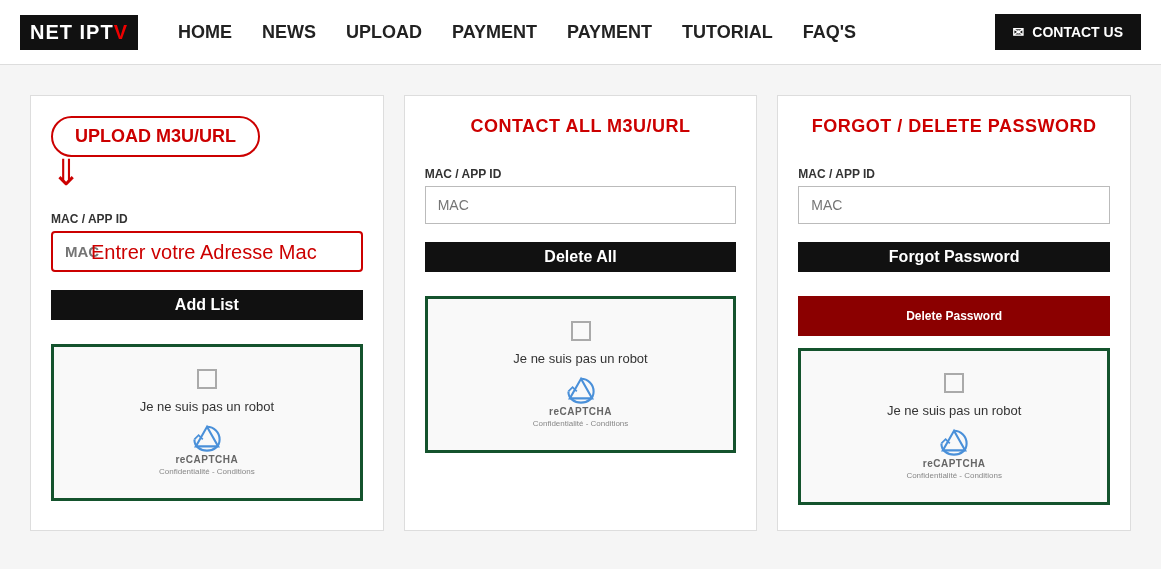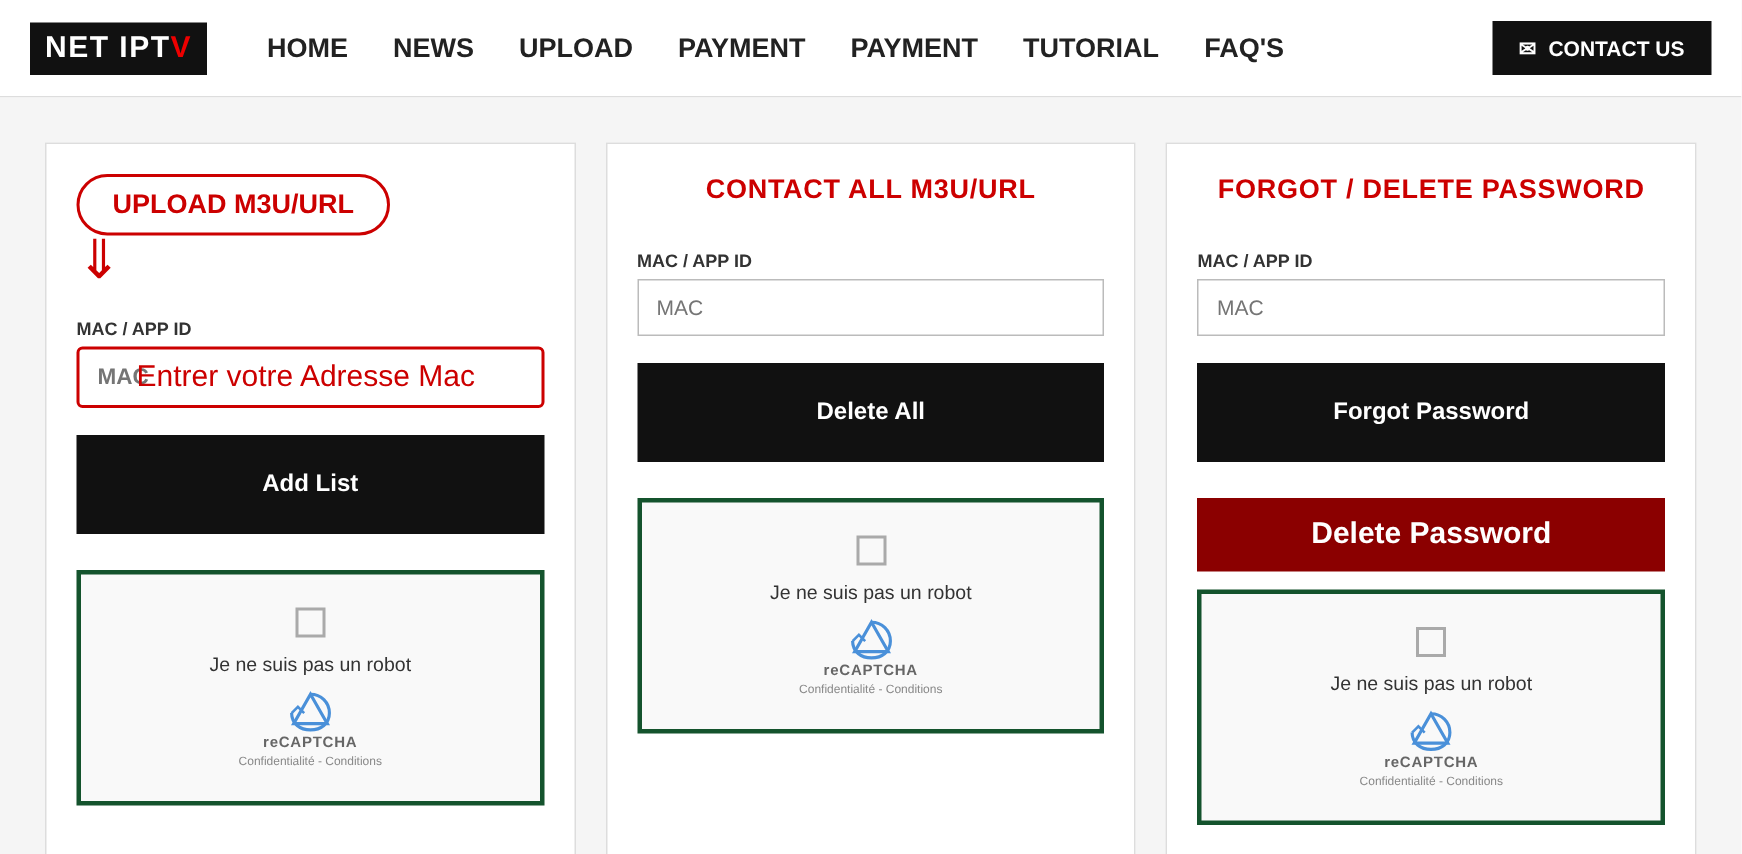--- a/index.html
+++ b/index.html
@@ -130,32 +130,32 @@
       outline: none;
     }
 
     .btn-black {
       display: block;
       width: 100%;
       background: #111;
       color: #fff;
       font-size: 16px;
       font-weight: 700;
-      padding: 24px;
+      padding: 6px;
       border: none;
       cursor: pointer;
       margin: 18px 0 24px 0;
       text-align: center;
     }
     .btn-dark-red {
       display: block;
       width: 100%;
       background: #8b0000;
       color: #fff;
-      font-size: 20px;
+      font-size: 12px;
       font-weight: 700;
       padding: 13px;
       border: none;
       cursor: pointer;
       margin: 10px 0 12px 0;
       text-align: center;
     }
 
     
     .recaptcha-box {

